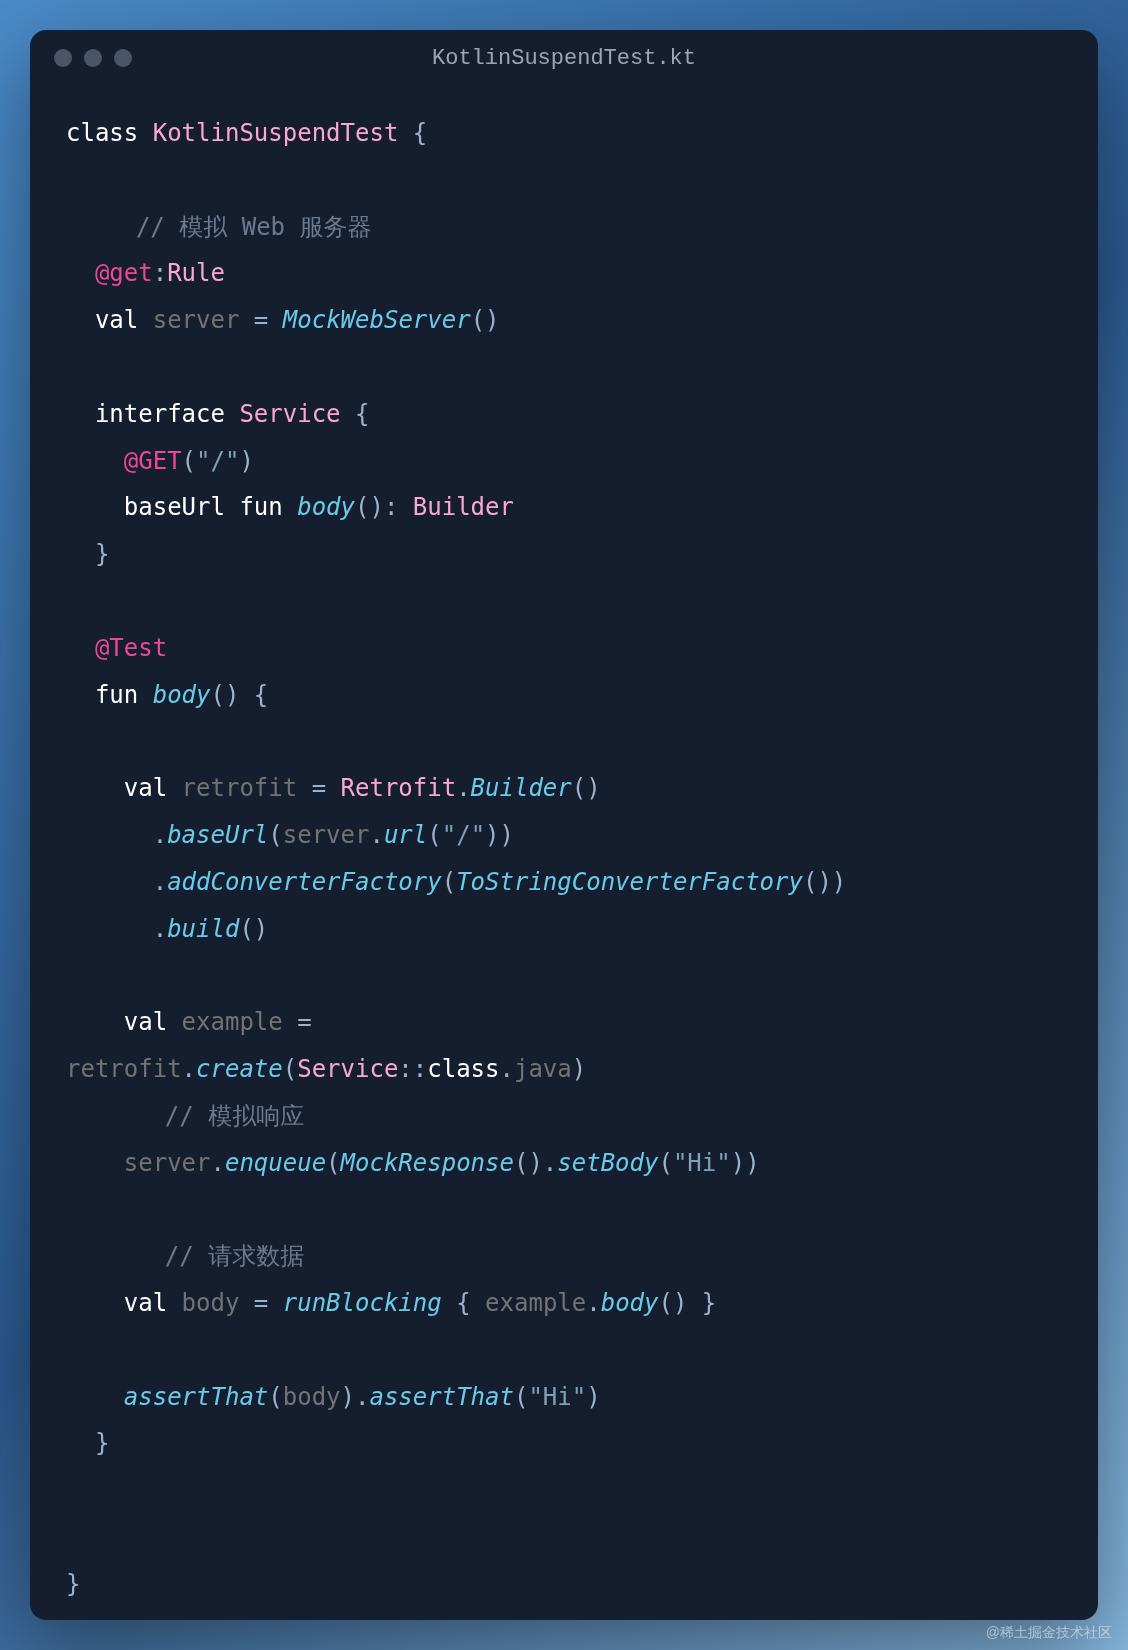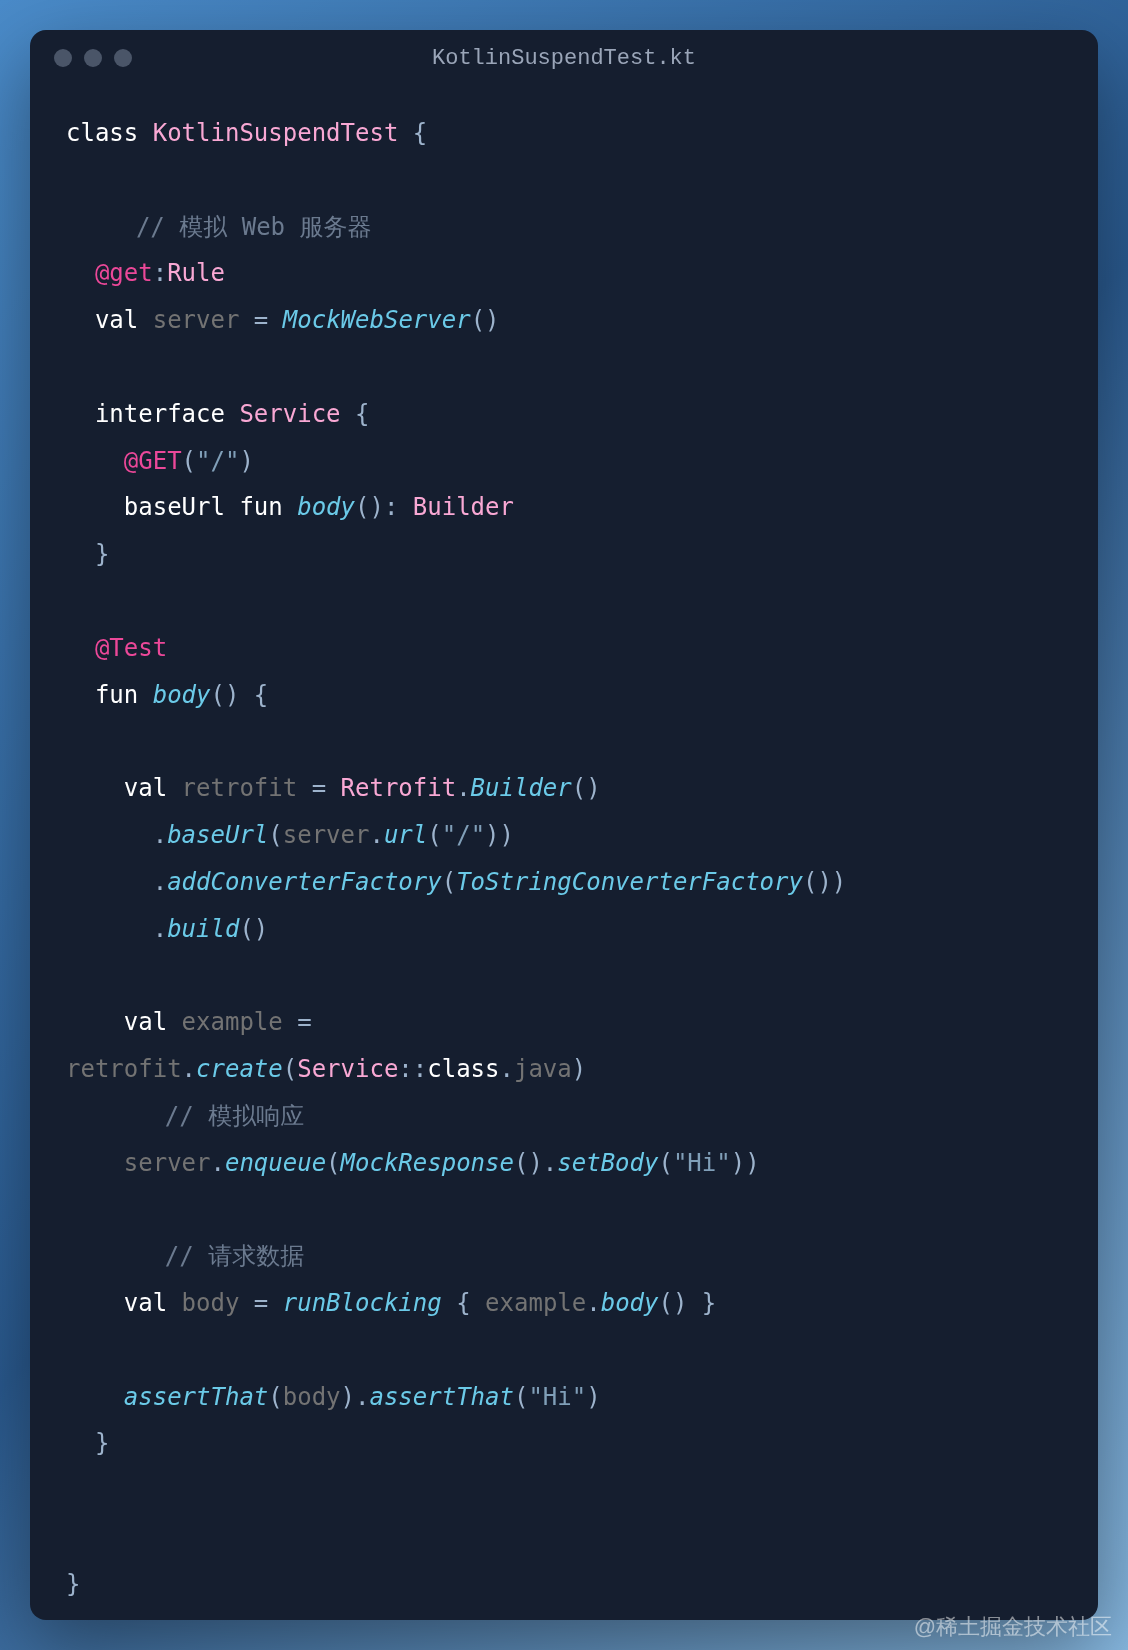--- a/index.html
+++ b/index.html
@@ -77,21 +77,21 @@
     .method { color: #6bcae8; font-style: italic; }
     .annotation { color: #ec4899; }
     .punct { color: #9db3cc; }
     .ident { color: #737373; }
     
     .watermark {
       position: absolute;
       bottom: 8px;
       right: 16px;
       color: rgba(255,255,255,0.5);
-      font-size: 22px;
+      font-size: 14px;
       font-family: sans-serif;
     }
   </style>
 </head>
 <body>
 
 <div class="window">
   <div class="titlebar">
     <div class="traffic-lights">
       <div class="traffic-light"></div>

